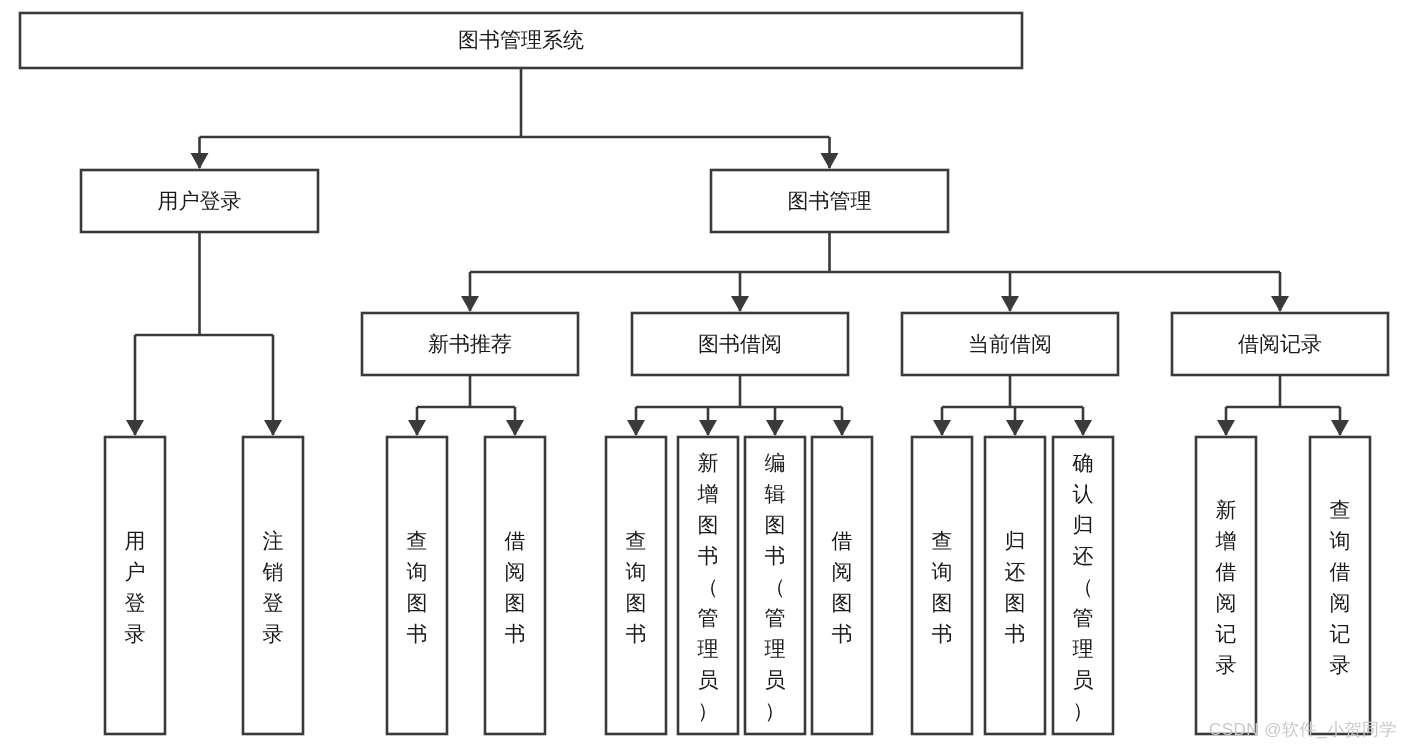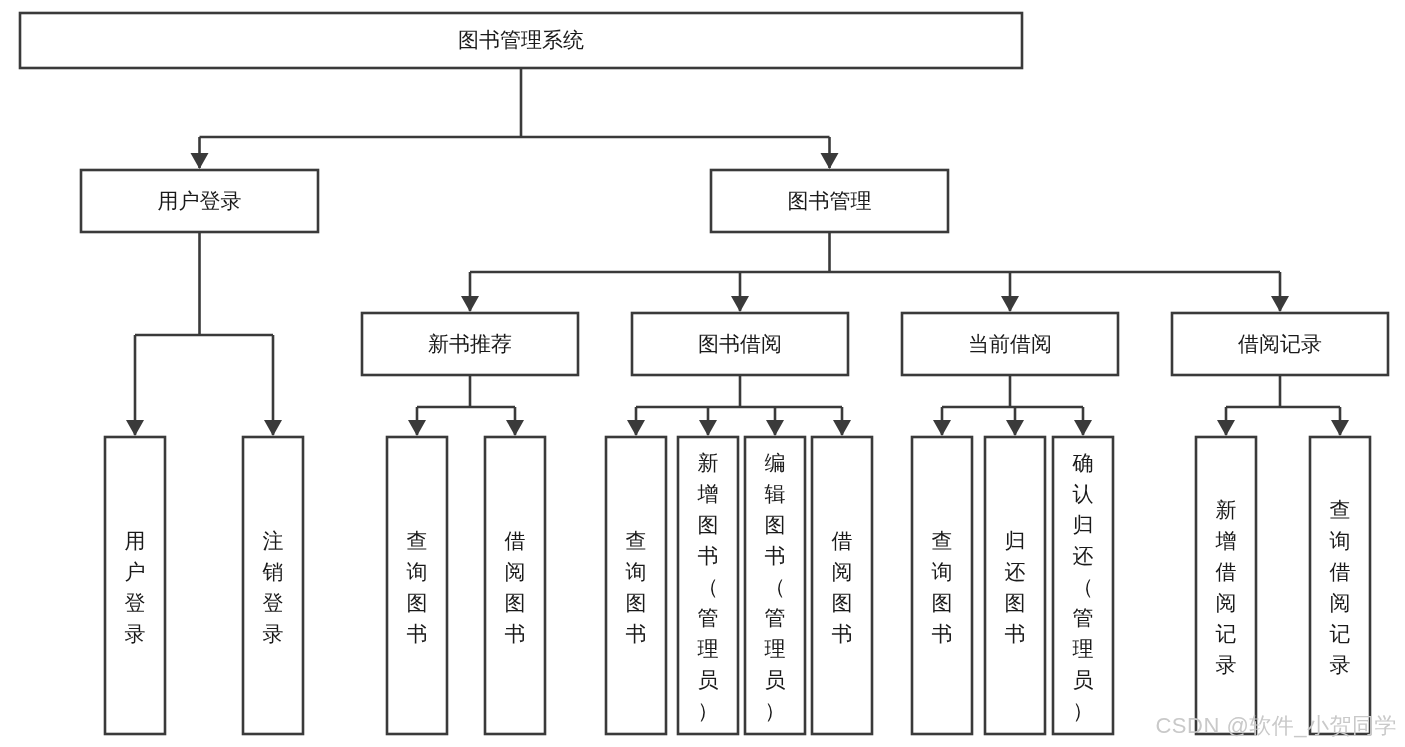--- a/index.html
+++ b/index.html
@@ -49,21 +49,21 @@
   }
   .arrow-head {
     fill: #3a3a3a;
     stroke: none;
   }
   .watermark {
     position: absolute;
     right: 8px;
     bottom: 6px;
     color: #c9c9c9;
-    font-size: 22px;
+    font-size: 17px;
     font-family: "Liberation Sans", "DejaVu Sans", sans-serif;
     white-space: nowrap;
     letter-spacing: 0.5px;
     user-select: none;
   }
 </style>
 </head>
 <body>
 
 <div id="diagram-root">

